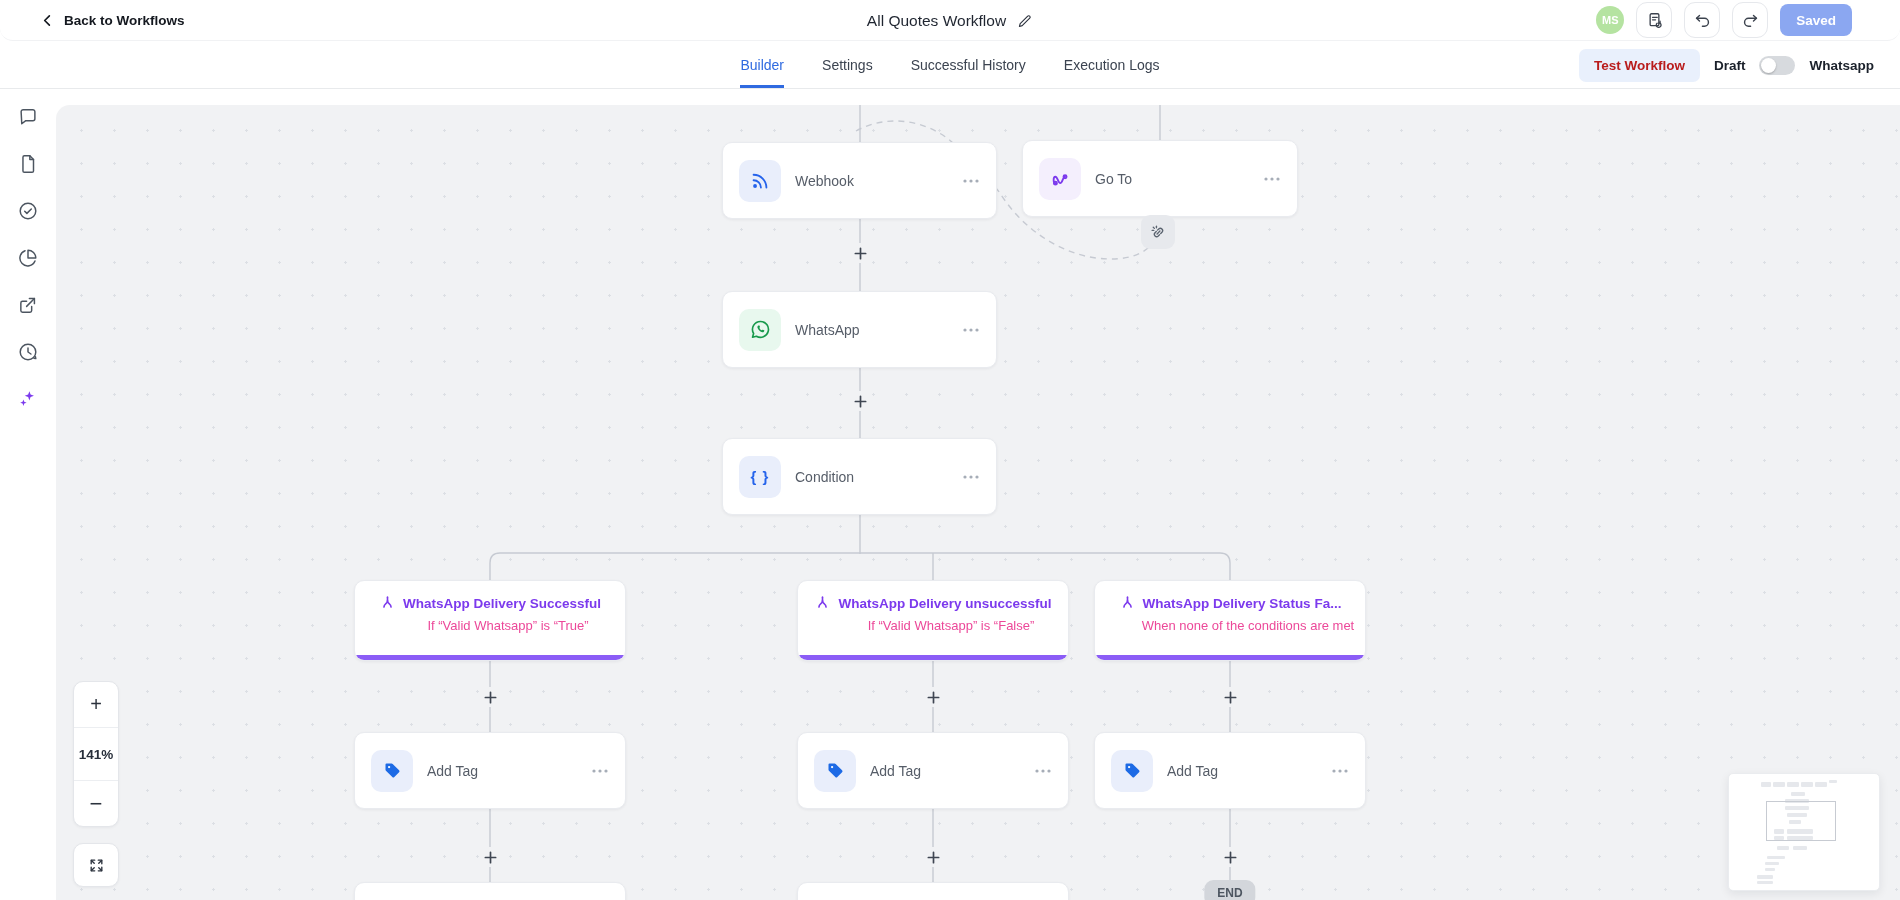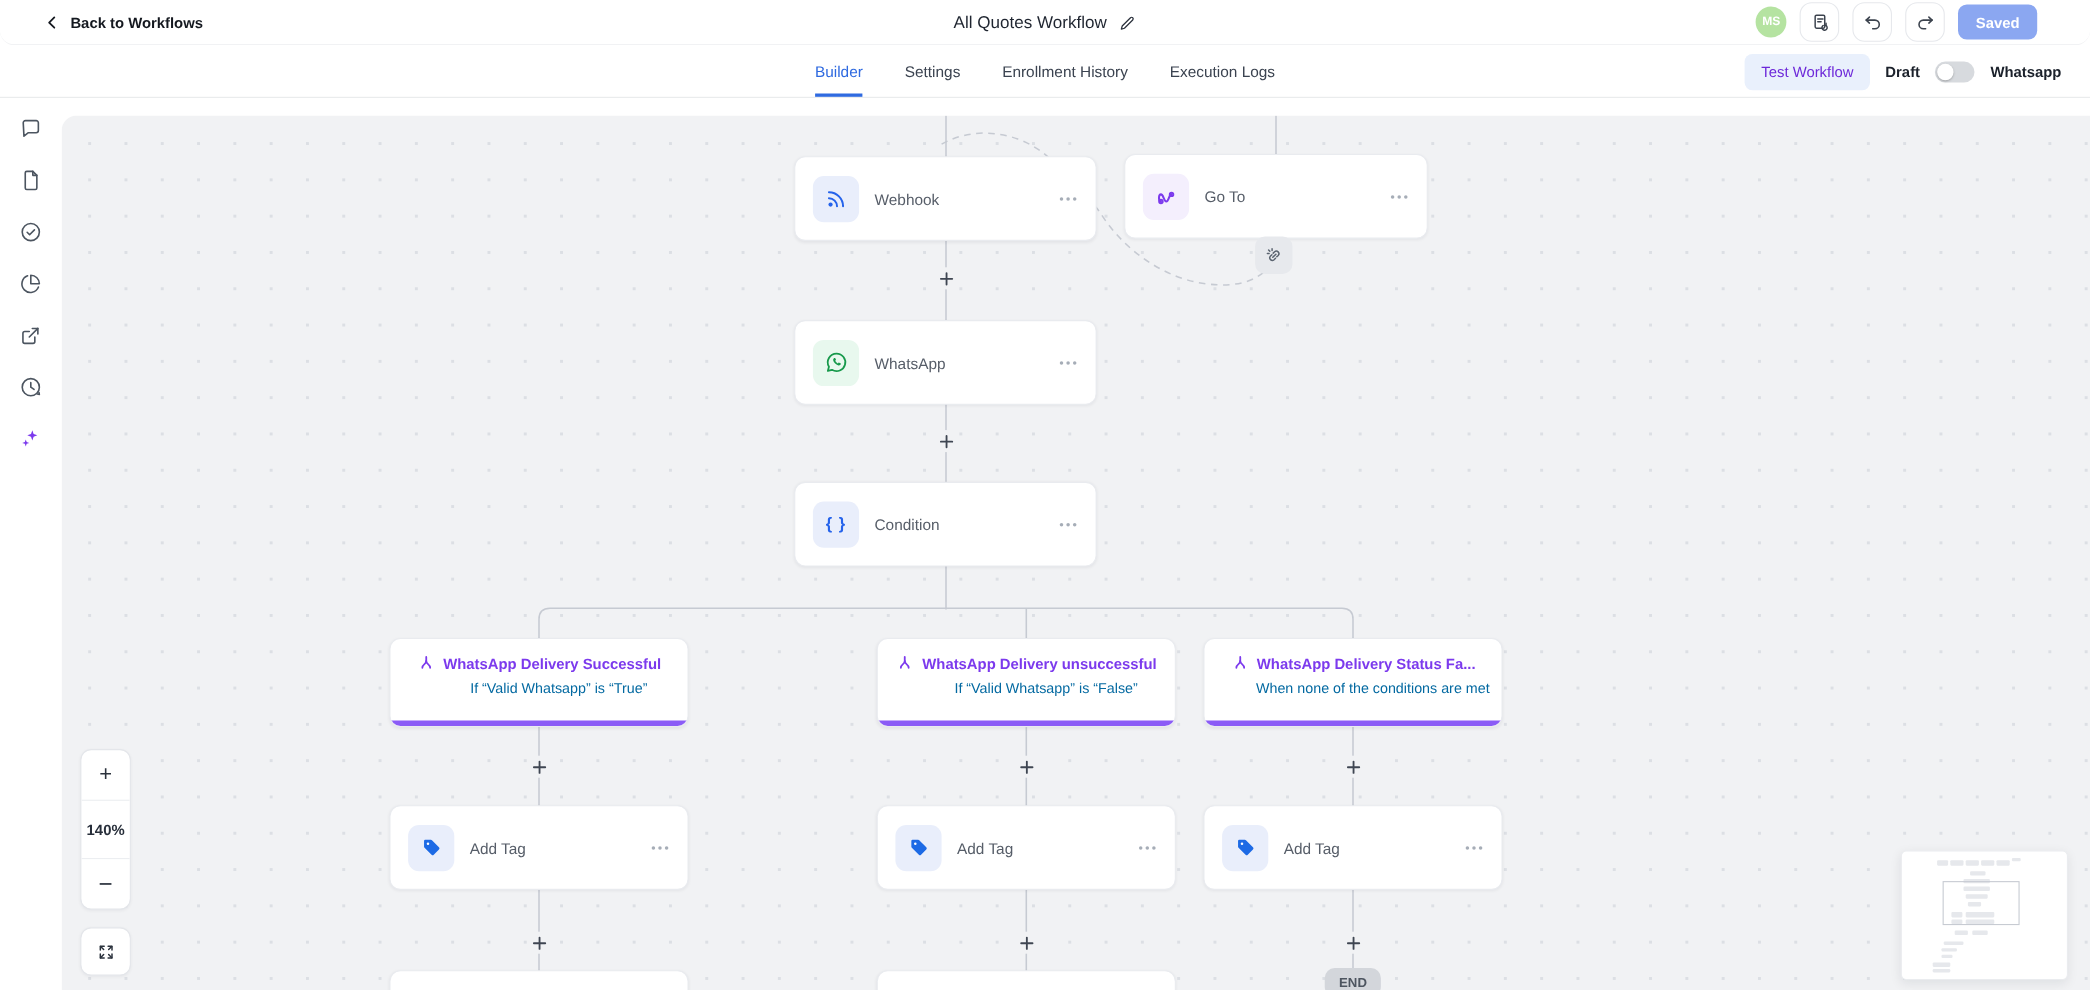--- a/index.html
+++ b/index.html
@@ -26,22 +26,22 @@
 
   
   .tabbar { height:48px; flex:0 0 48px; background:#fff; border-bottom:1px solid #e8eaec;
             position:relative; display:flex; align-items:center; justify-content:center; }
   .tabs { display:flex; gap:38px; height:100%; align-items:center; }
   .tab { height:100%; display:flex; align-items:center; font-size:14px; color:#3b4350;
          cursor:pointer; border-bottom:3px solid transparent; border-top:3px solid transparent; }
   .tab.active { color:#2f6ae0; border-bottom-color:#2f6ae0; font-weight:500; }
   .tab-right { position:absolute; right:26px; top:0; height:48px; display:flex;
                align-items:center; gap:14px; }
-  .test-btn { background:#e9f0fc; color:#6d28d9; border:none; border-radius:7px;
-              padding:9px 15px; font-size:13.5px; font-weight:normal; font-family:inherit; cursor:pointer; }
+  .test-btn { background:#e9f0fc; color:#b91c1c; border:none; border-radius:7px;
+              padding:9px 15px; font-size:13.5px; font-weight:bold; font-family:inherit; cursor:pointer; }
   .toggle-lbl { font-size:13.5px; font-weight:600; color:#1b212b; }
   .toggle { width:36px; height:19px; border-radius:10px; background:#d7dade; position:relative; cursor:pointer; }
   .toggle .knob { position:absolute; left:2px; top:2px; width:15px; height:15px; border-radius:50%;
                   background:#fff; box-shadow:0 1px 2px rgba(0,0,0,.25); }
 
   
   .main { flex:1; display:flex; background:#fff; min-height:0; }
   .sidebar { width:56px; background:#fff; display:flex; flex-direction:column; align-items:center;
              padding-top:17px; gap:25px; }
   .side-ic { width:22px; height:22px; cursor:pointer; display:flex; }
@@ -60,21 +60,21 @@
   .tile.purple { background:#f4effd; }
   .tile.green  { background:#e8f8ee; }
   .node .lbl { font-size:14px; color:#565d68; }
   .dots { margin-left:auto; display:flex; cursor:pointer; }
 
   .branch { position:absolute; width:272px; height:81px; background:#fff; border:1px solid #e9ebef;
             border-radius:10px; box-shadow:0 1px 3px rgba(17,24,39,.06); overflow:hidden;
             text-align:center; padding-top:13px; cursor:pointer; }
   .branch .t { display:flex; align-items:flex-end; justify-content:center; gap:7px;
                font-size:13.5px; font-weight:bold; color:#7c3aed; }
-  .branch .s { margin-top:7px; font-size:13px; color:#0369a1;padding-left:36px; }
+  .branch .s { margin-top:7px; font-size:13px; color:#ec4899;padding-left:36px; }
   .branch .bar { position:absolute; left:0; right:0; bottom:0; height:5px; background:#8b5cf6; }
 
   .plus { position:absolute; width:20px; height:20px; transform:translate(-50%,-50%);
           background:#f1f2f4; display:flex; align-items:center; justify-content:center; cursor:pointer; }
   .endpill { position:absolute; transform:translateX(-50%); background:#d3d6db; color:#4d5560;
              font-size:12px; font-weight:bold; padding:6px 13px; border-radius:9px; }
   .unlink { position:absolute; width:34px; height:34px; background:#e7e9ed; border-radius:9px;
             display:flex; align-items:center; justify-content:center; cursor:pointer; }
 
   .zoomgrp { position:absolute; left:17px; top:576px; width:46px; background:#fff;
@@ -141,21 +141,21 @@
 
   <nav class="tabbar">
     <div class="tabs">
       <div class="tab active">
           <span>Builder</span>
         </div>
       <div class="tab">
           <span>Settings</span>
         </div>
       <div class="tab">
-          <span>Enrollment History</span>
+          <span>Successful History</span>
         </div>
       <div class="tab">
           <span>Execution Logs</span>
         </div>
     </div>
     <div class="tab-right">
       <button class="test-btn">Test Workflow</button>
       <span class="toggle-lbl">Draft</span>
       <div class="toggle">
           <div class="knob"></div>
@@ -456,21 +456,21 @@
           </svg>
         </div>
       <div class="plus" style="left:1174px;top:752px">
           <svg width="15" height="15" viewBox="0 0 16 16" stroke="#3f4652" stroke-width="1.8" stroke-linecap="round">
             <path d="M8 2.5v11M2.5 8h11"></path>
           </svg>
         </div>
 
       <div class="zoomgrp">
         <div class="cell zoom-in">+</div>
-        <div class="cell zoom-level">140%</div>
+        <div class="cell zoom-level">141%</div>
         <div class="cell zoom-out">−</div>
       </div>
       <div class="fsbtn">
         <svg width="17" height="17" viewBox="0 0 24 24" fill="none" stroke="#2b323d" stroke-width="1.9" stroke-linecap="round" stroke-linejoin="round">
             <path d="M9.5 4.5H4.5v5"></path>
             <path d="M4.8 4.8l4 4"></path>
             <path d="M14.5 4.5h5v5"></path>
             <path d="M19.2 4.8l-4 4"></path>
             <path d="M19.5 14.5v5h-5"></path>
             <path d="M19.2 19.2l-4-4"></path>

